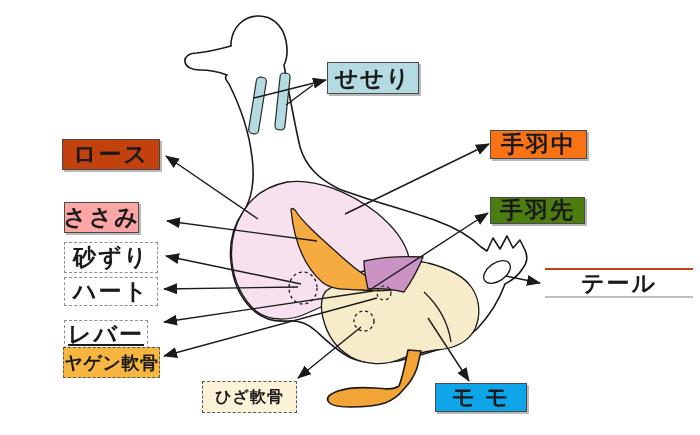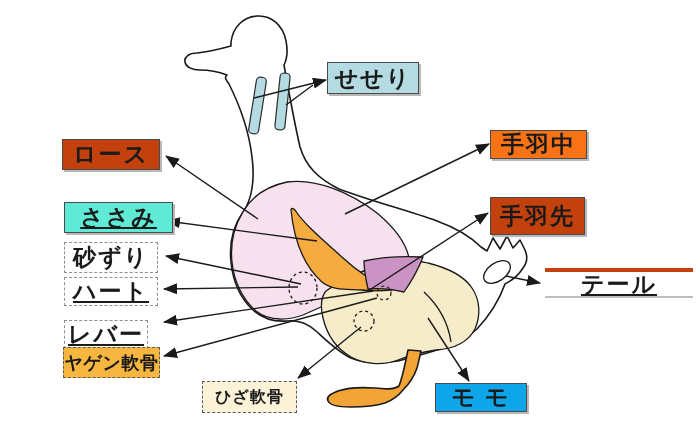--- a/index.html
+++ b/index.html
@@ -9,21 +9,21 @@
   }
   .stage svg{position:absolute;left:0;top:0;}
   .label{
     position:absolute;display:flex;align-items:center;justify-content:center;
     font-size:23px;font-weight:bold;color:#1a1a1a;letter-spacing:2px;
     box-sizing:border-box;white-space:nowrap;
   }
   .solid{border:1px solid #4a4a4a;box-shadow:2px 2px 0 #b8b8b8;}
   .dashed{border:1.5px dashed #8f8f8f;background:#ffffff;text-align:center;}
   .dashed-dark{border:1.5px dashed #5a5a5a;}
-  .plain{border-top:4px solid #c2410c;border-bottom:2px solid #bdbdbd;background:#ffffff;text-decoration:underline;}
+  .plain{border-top:2px solid #c2410c;border-bottom:2px solid #bdbdbd;background:#ffffff;}
   .small{font-size:18px;letter-spacing:0.5px;}
   .mid{font-size:16px;letter-spacing:1px;}
 </style>
 </head>
 <body>
 
 <div class="stage">
 
   <svg width="700" height="435" viewBox="0 0 700 435">
     <defs>
@@ -132,32 +132,32 @@
       <line x1="361" y1="327" x2="298" y2="378" marker-end="url(#ah)"></line>
       <line x1="428" y1="318" x2="469" y2="381" marker-end="url(#ah)"></line>
       <line x1="506" y1="276" x2="540" y2="283" marker-end="url(#ah)"></line>
     </g>
   </svg>
 
   <div class="label solid" style="left: 327px; top: 62px; width: 92px; height: 32px; background: rgb(179, 219, 225);">せせり</div>
 
   <div class="label solid" style="left: 62px; top: 139px; width: 98px; height: 31px; background: #c2410c;">ロース</div>
 
-  <div class="label solid" style="left: 64px; top: 202px; width: 109px; height: 31px; background: #5eead4; text-decoration: underline;">ささみ</div>
+  <div class="label solid" style="left: 64px; top: 202px; width: 75px; height: 31px; background: #fca5a5;">ささみ</div>
 
   <div class="label dashed" style="left:64px;top:242px;width:94px;height:31px;">砂ずり</div>
 
-  <div class="label dashed" style="left:64px;top:277px;width:94px;height:29px;text-decoration:underline;">ハート</div>
+  <div class="label dashed" style="left:64px;top:277px;width:94px;height:29px;">ハート</div>
 
   <div class="label dashed" style="left:64px;top:320px;width:84px;height:29px;text-decoration:underline;">レバー</div>
 
   <div class="label dashed-dark small" style="left: 63px; top: 347px; width: 97px; height: 31px; background: rgb(246, 182, 63);">ヤゲン軟骨</div>
 
   <div class="label dashed-dark mid" style="left: 202px; top: 381px; width: 95px; height: 32px; background: rgb(251, 242, 216);">ひざ軟骨</div>
 
   <div class="label solid" style="left: 435px; top: 383px; width: 92px; height: 29px; background: #0ea5e9; font-family: Liberation Serif, serif;">モ モ</div>
 
   <div class="label solid" style="left: 490px; top: 130px; width: 97px; height: 29px; background: #f97316;">手羽中</div>
 
-  <div class="label solid" style="left: 490px; top: 197px; width: 95px; height: 38px; background: #c2410c;">手羽先</div>
+  <div class="label solid" style="left: 490px; top: 197px; width: 95px; height: 27px; background: #4d7c0f;">手羽先</div>
 
   <div class="label plain" style="left:545px;top:268px;width:148px;height:30px;">テール</div>
 </div>
 
 </body></html>

